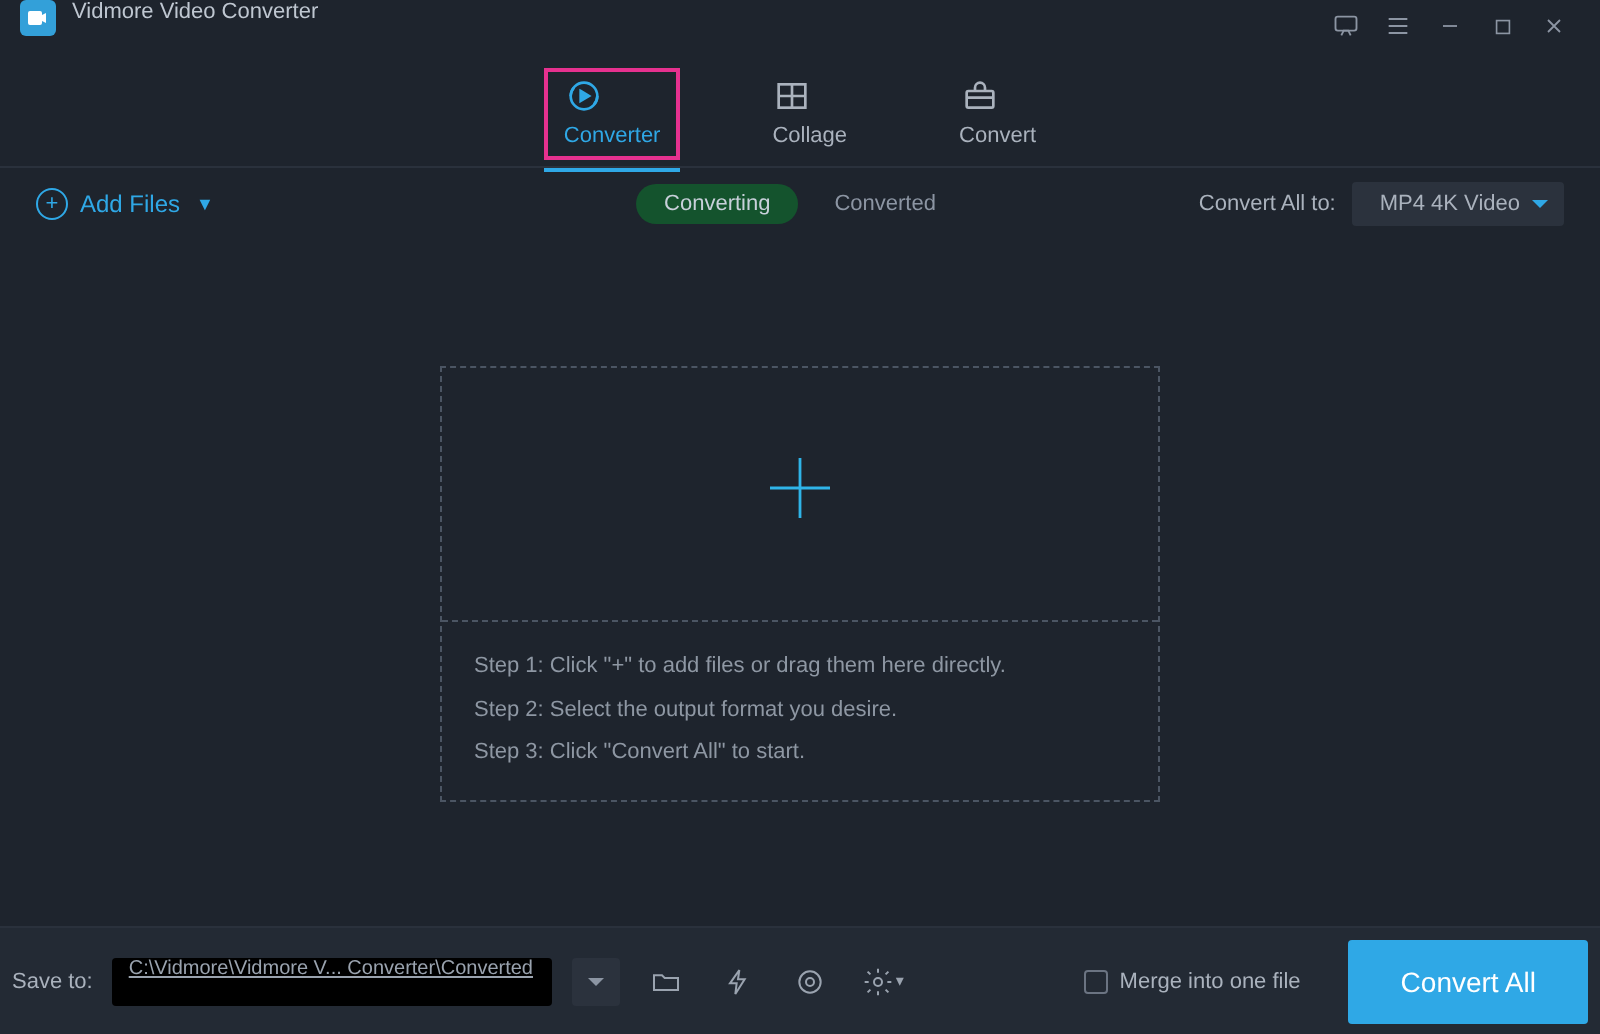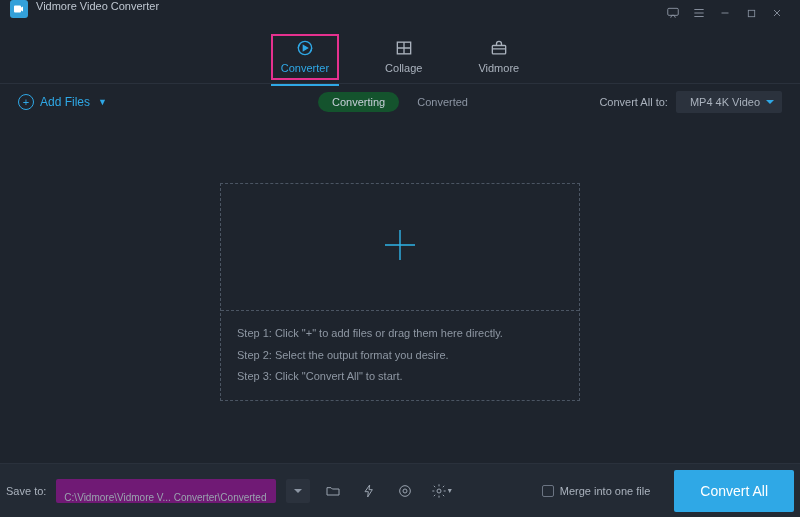--- a/index.html
+++ b/index.html
@@ -7,21 +7,21 @@
 
 
 .titlebar { height: 30px; display: flex; align-items: flex-start; padding: 0 10px; background: #1e242d; }
 .app-logo { width: 18px; height: 18px; background: #33a0d9; border-radius: 3px; display: flex; align-items: center; justify-content: center; margin-right: 8px; }
 .app-title { font-size: 11px; color: #bfc7d1; }
 .titlebar-spacer { flex: 1; }
 .titlebar-ctrl { width: 26px; height: 26px; display: flex; align-items: center; justify-content: center; color: #8c95a3; }
 
 
 .main-tabs { height: 54px; display: flex; align-items: center; justify-content: center; gap: 36px; background: #1e242d; border-bottom: 1px solid #2a313c; }
-.main-tab { display: flex; flex-direction: column; align-items: center; gap: 4px; padding: 4px 10px 6px; color: #aab2bd; font-size: 11px; position: relative; }
+.main-tab { display: flex; flex-direction: column; align-items: flex-start; gap: 4px; padding: 4px 10px 6px; color: #aab2bd; font-size: 11px; position: relative; }
 .main-tab svg { width: 20px; height: 20px; }
 .main-tab.active { color: #2fa8e6; border: 2px solid #e6318f; padding: 2px 8px 4px; }
 .main-tab.active::after { content:""; position:absolute; left:-2px; right:-2px; bottom:-8px; height:2px; background:#2fa8e6; }
 
 
 .subbar { height: 36px; display: flex; align-items: center; padding: 0 18px; gap: 12px; background: #1e242d; }
 .add-files { display: flex; align-items: center; gap: 6px; color: #2fa8e6; font-size: 12px; }
 .add-files .plus-circ { width:16px; height:16px; border:1.5px solid #2fa8e6; border-radius:50%; display:flex; align-items:center; justify-content:center; font-size:11px; line-height:1; }
 .add-files .caret { font-size:9px; margin-left:2px; color:#2fa8e6; }
 .subbar-spacer { flex:1; }
@@ -35,21 +35,21 @@
 
 .workspace { position:absolute; top:120px; bottom:54px; left:0; right:0; display:flex; align-items:center; justify-content:center; background:#1e242d; }
 .dropzone { width:360px; height:218px; border:1px dashed #4b5563; display:flex; flex-direction:column; }
 .drop-upper { flex:1; display:flex; align-items:center; justify-content:center; border-bottom:1px dashed #4b5563; }
 .big-plus svg { width:40px; height:40px; }
 .drop-steps { padding:12px 16px; font-size:11px; line-height:1.95; color:#8e97a3; }
 
 
 .bottombar { position:absolute; bottom:0; left:0; right:0; height:54px; display:flex; align-items:center; padding:0 6px; gap:10px; background:#232a34; border-top:1px solid #2a313c; }
 .save-to-label { font-size:11px; color:#aab2bd; }
-.path-box { height:24px; background:#701a75; border-radius:2px; display:flex; align-items:flex-end; font-size:10px; color:#9aa3af; padding:0 8px; width:220px; overflow:hidden; white-space:nowrap; }
+.path-box { height:24px; background:#000000; border-radius:2px; display:flex; align-items:flex-start; font-size:10px; color:#9aa3af; padding:0 8px; width:220px; overflow:hidden; white-space:nowrap;text-decoration:underline; }
 .path-dd { width:24px; height:24px; background:#2b323d; display:flex; align-items:center; justify-content:center; border-radius:2px; }
 .path-dd::after { content:""; border-left:4px solid transparent; border-right:4px solid transparent; border-top:4px solid #8c95a3; }
 .bb-icon { width:26px; height:24px; display:flex; align-items:center; justify-content:center; color:#9aa3af; }
 .bb-spacer { flex:1; }
 .merge { display:flex; align-items:center; gap:6px; font-size:11px; color:#aab2bd; }
 .checkbox { width:12px; height:12px; border:1px solid #6b7482; border-radius:2px; }
 .convert-btn { background:#2fa8e6; color:#fff; font-size:14px; height:42px; padding:0 26px; border-radius:2px; display:flex; align-items:center; margin-left:14px; }
 </style>
 </head>
 <body>
@@ -104,21 +104,21 @@
         <rect x="4" y="5" width="16" height="14"></rect>
         <path d="M12 5v14M4 12h16"></path>
       </svg>
     <span>Collage</span>
   </div>
   <div class="main-tab">
     <svg viewBox="0 0 24 24" fill="none" stroke="#aab2bd" stroke-width="1.6">
         <rect x="4" y="9" width="16" height="10" rx="1"></rect>
         <path d="M4 13h16M9 9V7a3 3 0 0 1 6 0v2"></path>
       </svg>
-    <span>Vidmore</span>
+    <span>Convert</span>
   </div>
 </div>
 
 <div class="subbar">
   <div class="add-files">
     <span class="plus-circ">+</span>
     <span>Add Files</span>
     <span class="caret">▼</span>
   </div>
   <div class="subbar-spacer"></div>

